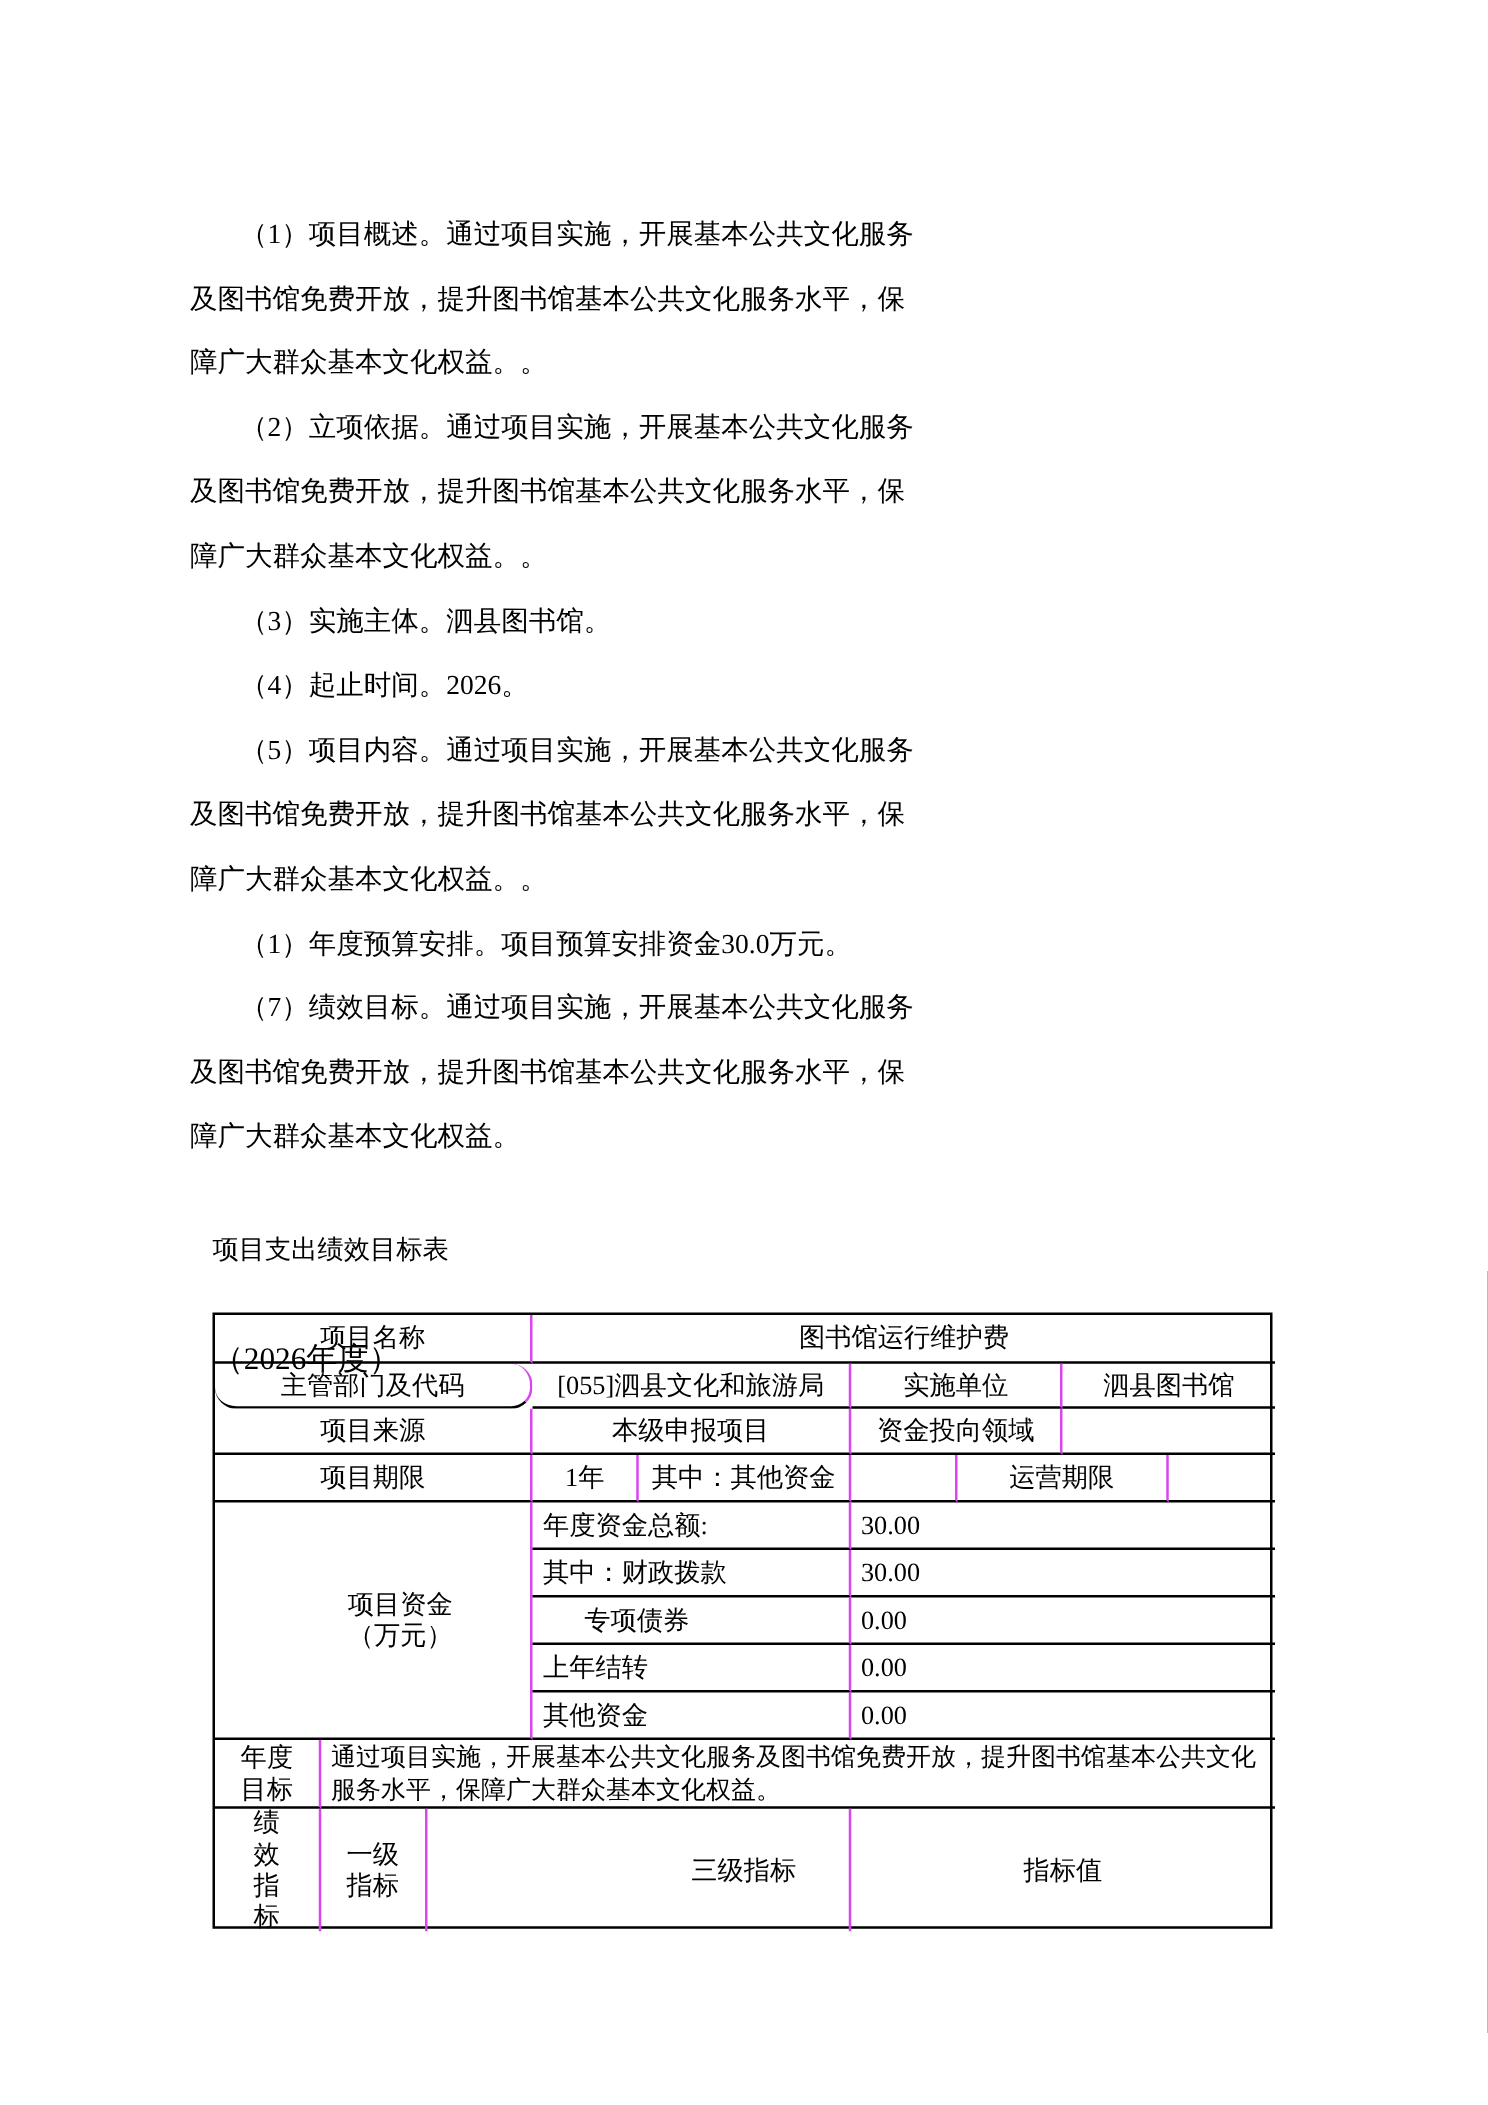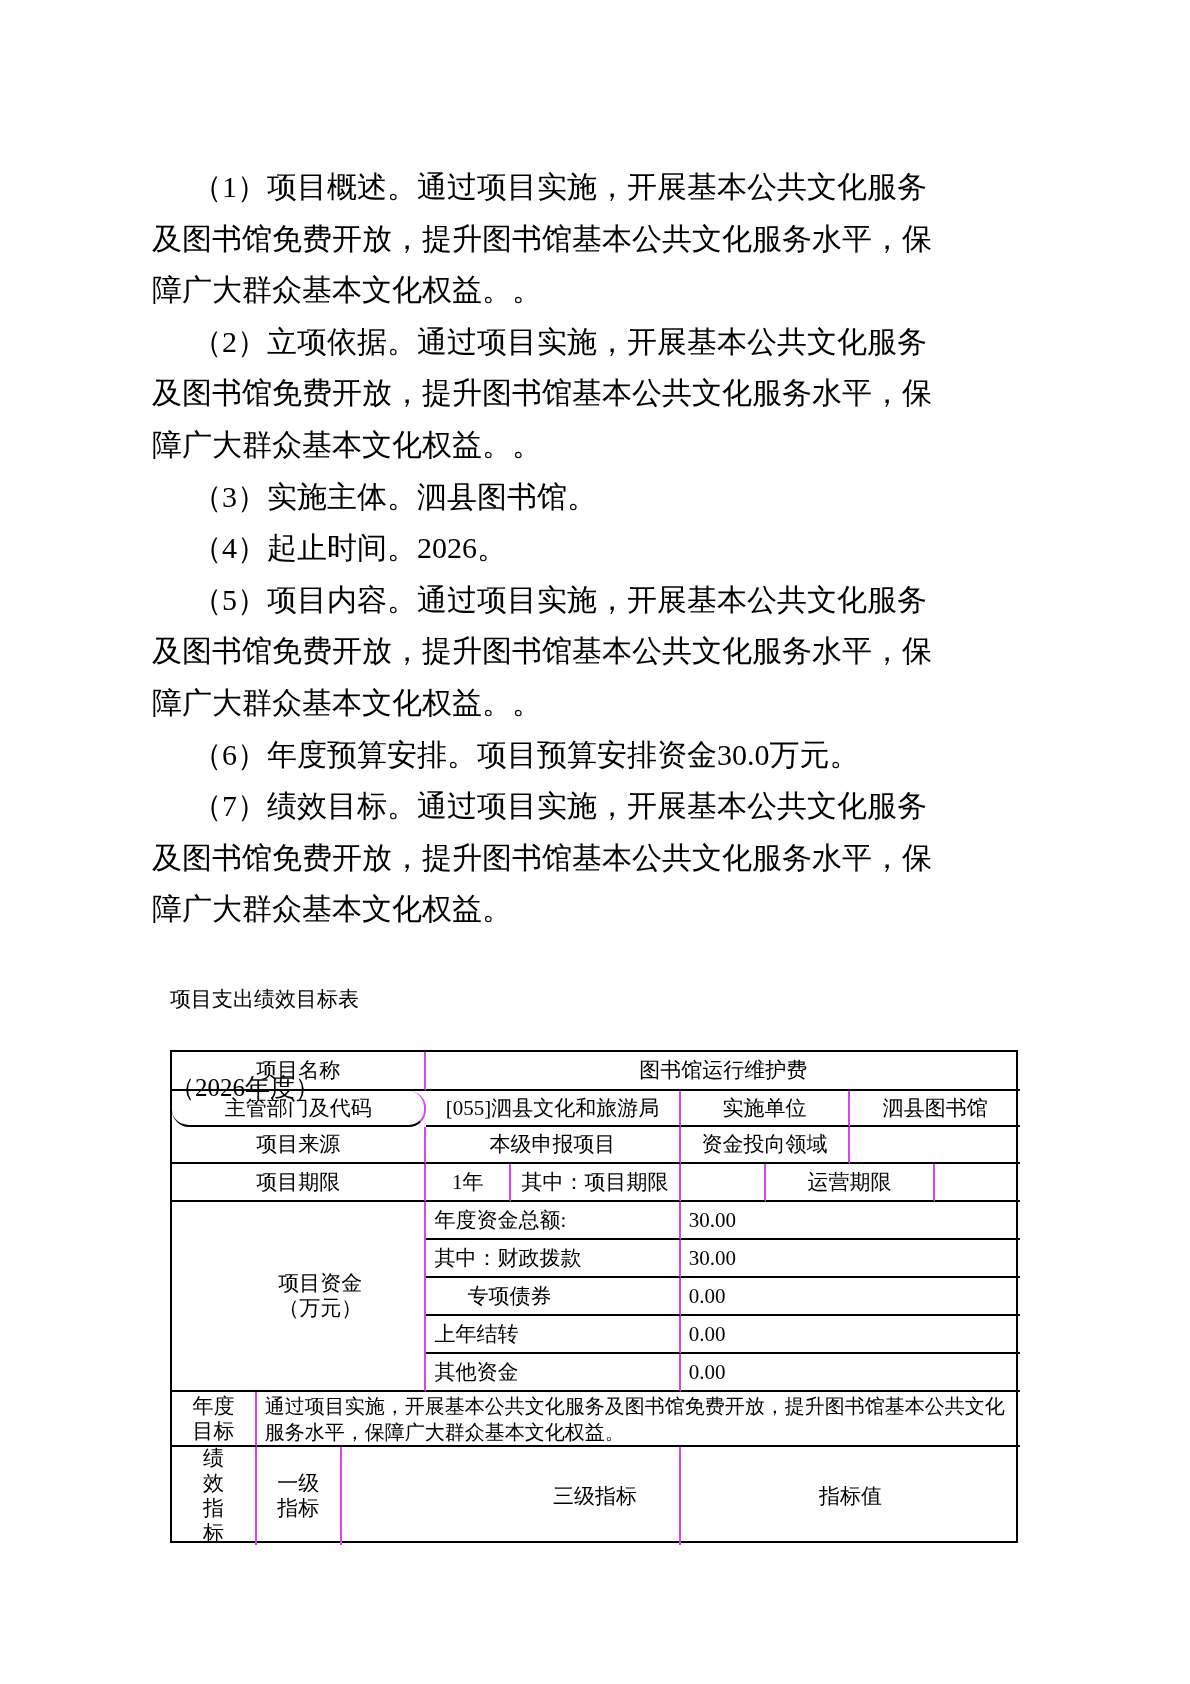--- a/index.html
+++ b/index.html
@@ -8,21 +8,21 @@
     width:1190px;height:1684px;
     background:#ffffff;
     margin:0 auto;
     font-family:"Liberation Serif", serif;
     color:#000;
     overflow:hidden;
   }
   .body-text{
     position:absolute;
     left:152px; top:161px; width:888px;
-    font-size:30px;
+    font-size:22px;
     line-height:51.6px;
     text-align:justify;
   }
   .para{
     white-space:pre-line;
     text-indent:40px;
     letter-spacing:0;
   }
   .tbl-title{
     position:absolute; left:170px; top:986px; width:848px;
@@ -67,21 +67,21 @@
 及图书馆免费开放，提升图书馆基本公共文化服务水平，保
 障广大群众基本文化权益。。</div>
     <div class="para">（2）立项依据。通过项目实施，开展基本公共文化服务
 及图书馆免费开放，提升图书馆基本公共文化服务水平，保
 障广大群众基本文化权益。。</div>
     <div class="para">（3）实施主体。泗县图书馆。</div>
     <div class="para">（4）起止时间。2026。</div>
     <div class="para">（5）项目内容。通过项目实施，开展基本公共文化服务
 及图书馆免费开放，提升图书馆基本公共文化服务水平，保
 障广大群众基本文化权益。。</div>
-    <div class="para">（6）年度预算安排。项目预算安排资金30.0万元。</div>
+    <div class="para">（1）年度预算安排。项目预算安排资金30.0万元。</div>
     <div class="para">（7）绩效目标。通过项目实施，开展基本公共文化服务
 及图书馆免费开放，提升图书馆基本公共文化服务水平，保
 障广大群众基本文化权益。</div>
   </div>
 
   <div class="tbl-title">项目支出绩效目标表</div>
   <div class="tbl-subtitle">（2026年度）</div>
 
   <div class="grid">
 
@@ -93,21 +93,21 @@
     <div class="cell" style="grid-column:7/9;grid-row:2;">实施单位</div>
     <div class="cell lc" style="grid-column:9/11;grid-row:2;">泗县图书馆</div>
 
     <div class="cell" style="grid-column:1/4;grid-row:3;">项目来源</div>
     <div class="cell" style="grid-column:4/7;grid-row:3;">本级申报项目</div>
     <div class="cell" style="grid-column:7/9;grid-row:3;">资金投向领域</div>
     <div class="cell lc" style="grid-column:9/11;grid-row:3;"></div>
 
     <div class="cell" style="grid-column:1/4;grid-row:4;">项目期限</div>
     <div class="cell" style="grid-column:4/5;grid-row:4;">1年</div>
-    <div class="cell" style="grid-column:5/7;grid-row:4;">其中：项目期限</div>
+    <div class="cell" style="grid-column:5/7;grid-row:4;">其中：其他资金</div>
     <div class="cell" style="grid-column:7/8;grid-row:4;"></div>
     <div class="cell" style="grid-column:8/10;grid-row:4;">运营期限</div>
     <div class="cell lc" style="grid-column:10/11;grid-row:4;"></div>
 
     <div class="cell" style="grid-column:1/4;grid-row:5/10;padding-left:44px;">项目资金
 （万元）</div>
 
     <div class="cell left" style="grid-column:4/7;grid-row:5;">年度资金总额:</div>
     <div class="cell lc left" style="grid-column:7/11;grid-row:5;">30.00</div>
 

